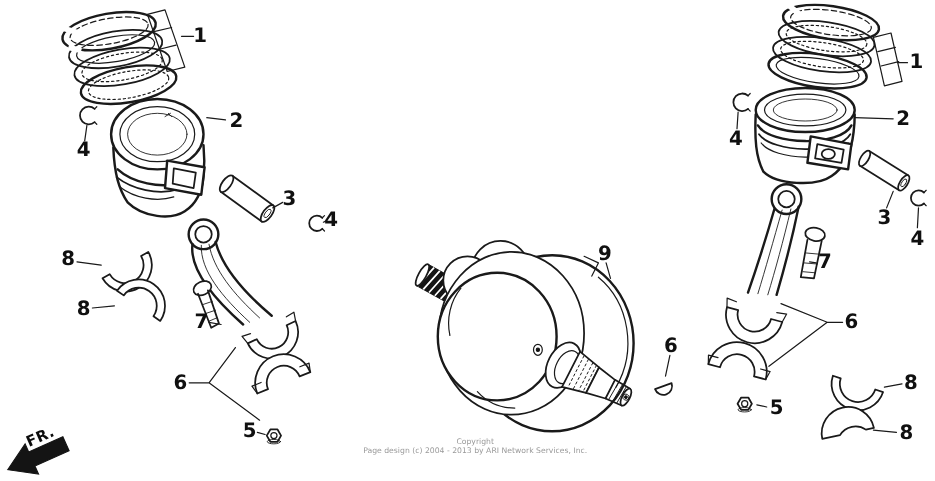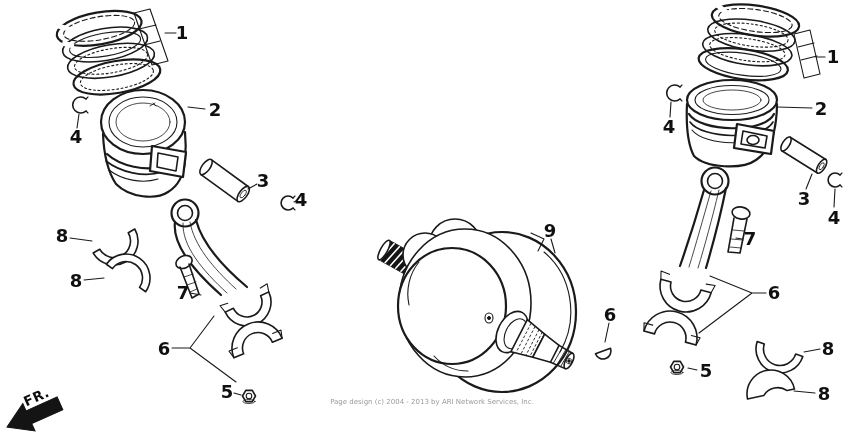--- a/index.html
+++ b/index.html
@@ -277,16 +277,17 @@
   <div class="callout" style="left:669px;top:127px;">4</div>
   <div class="callout" style="left:804px;top:199px;">3</div>
   <div class="callout" style="left:834px;top:218px;">4</div>
   <div class="callout" style="left:750px;top:239px;">7</div>
   <div class="callout" style="left:774px;top:293px;">6</div>
   <div class="callout" style="left:706px;top:371px;">5</div>
   <div class="callout" style="left:828px;top:349px;">8</div>
   <div class="callout" style="left:824px;top:394px;">8</div>
 
   <div class="copyright">
+    <div>Copyright</div>
     <div>Page design (c) 2004 - 2013 by ARI Network Services, Inc.</div>
   </div>
 
 </div>
 
 </body></html>

